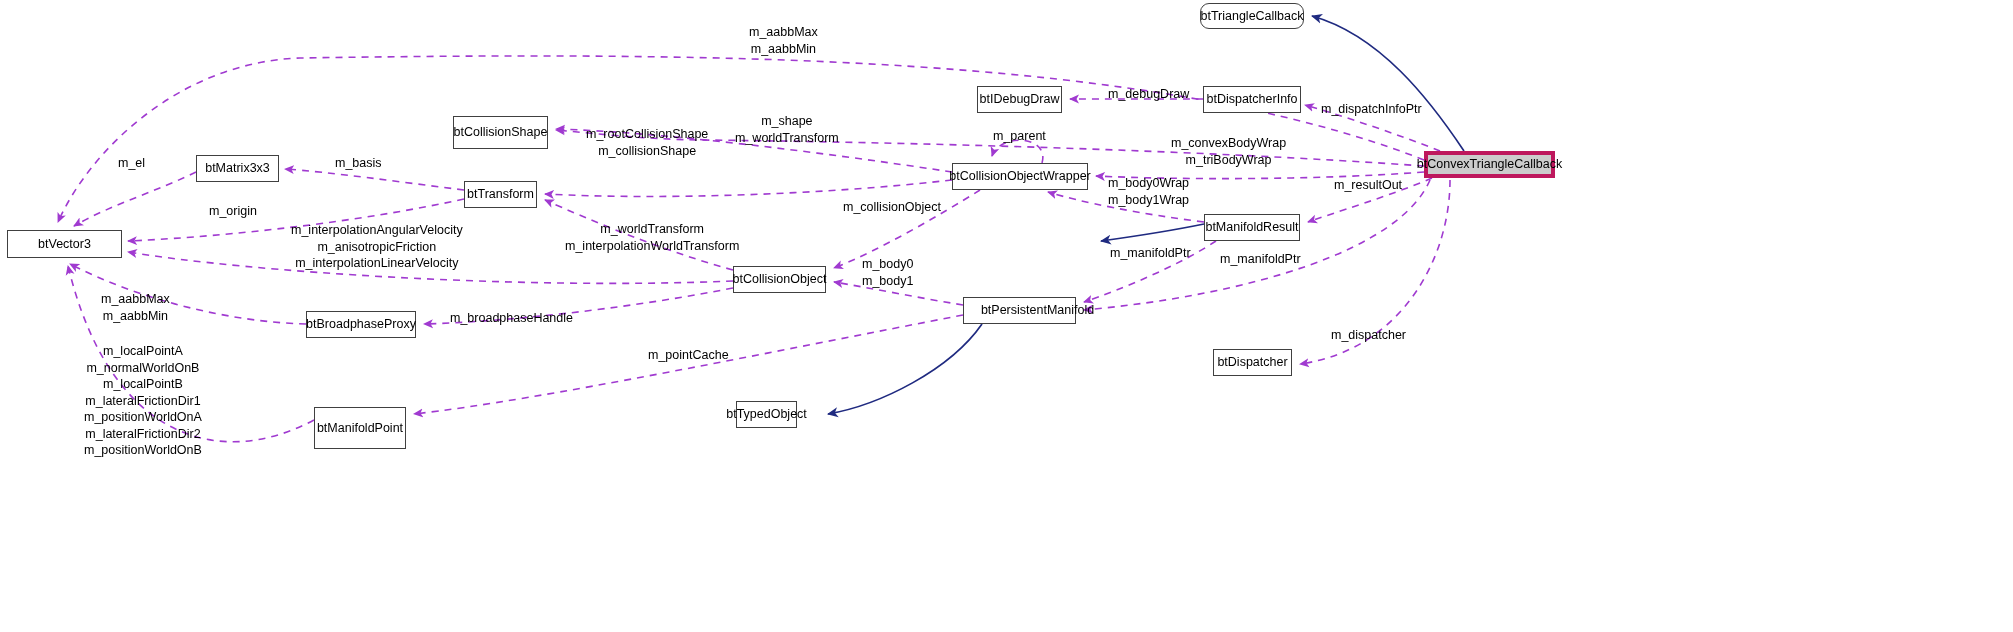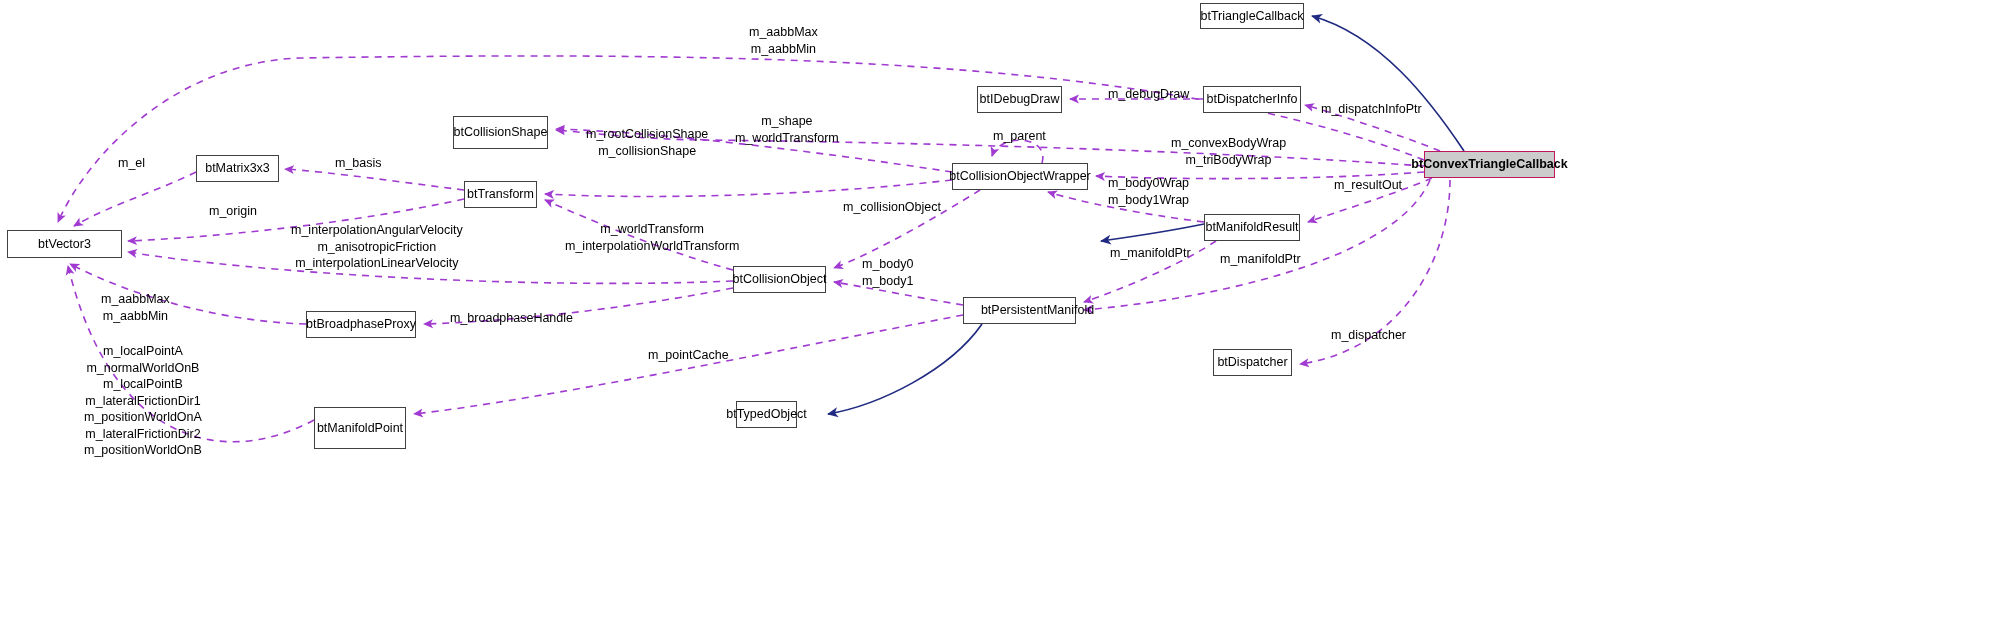--- a/index.html
+++ b/index.html
@@ -34,22 +34,21 @@
     justify-content: center;
     font-size: 12.5px;
     color: #000000;
     line-height: 1.35;
     white-space: nowrap;
     text-align: center;
     z-index: 5;
   }
   .node.focus {
     background: #cccccc;
-    border: 1px solid #be185d;
-    font-weight: bold;
+    border: 4px solid #be185d;
   }
   .node .nline {
     display: block;
   }
   .edge-label {
     position: absolute;
     font-size: 12.5px;
     color: #000000;
     white-space: nowrap;
     line-height: 1.32;
@@ -169,21 +168,21 @@
   </div>
   <div class="node" style="left:1203px;top:86px;width:98px;height:27px;">
     <span class="nline">btDispatcherInfo</span>
   </div>
   <div class="node" style="left:1204px;top:214px;width:96px;height:27px;">
     <span class="nline">btManifoldResult</span>
   </div>
   <div class="node" style="left:1213px;top:349px;width:79px;height:27px;">
     <span class="nline">btDispatcher</span>
   </div>
-  <div class="node" style="left:1200px;top:3px;width:104px;height:26px;">
+  <div class="node" style="left:1200px;top:3px;width:104px;height:26px;border-radius:9px;">
     <span class="nline">btTriangleCallback</span>
   </div>
   <div class="node focus" style="left:1424px;top:151px;width:131px;height:27px;">
     <span class="nline">btConvexTriangleCallback</span>
   </div>
 
   <div class="edge-label" style="left:749px;top:24px;">
     <span class="lline">m_aabbMax</span>
     <span class="lline">m_aabbMin</span>
   </div>

